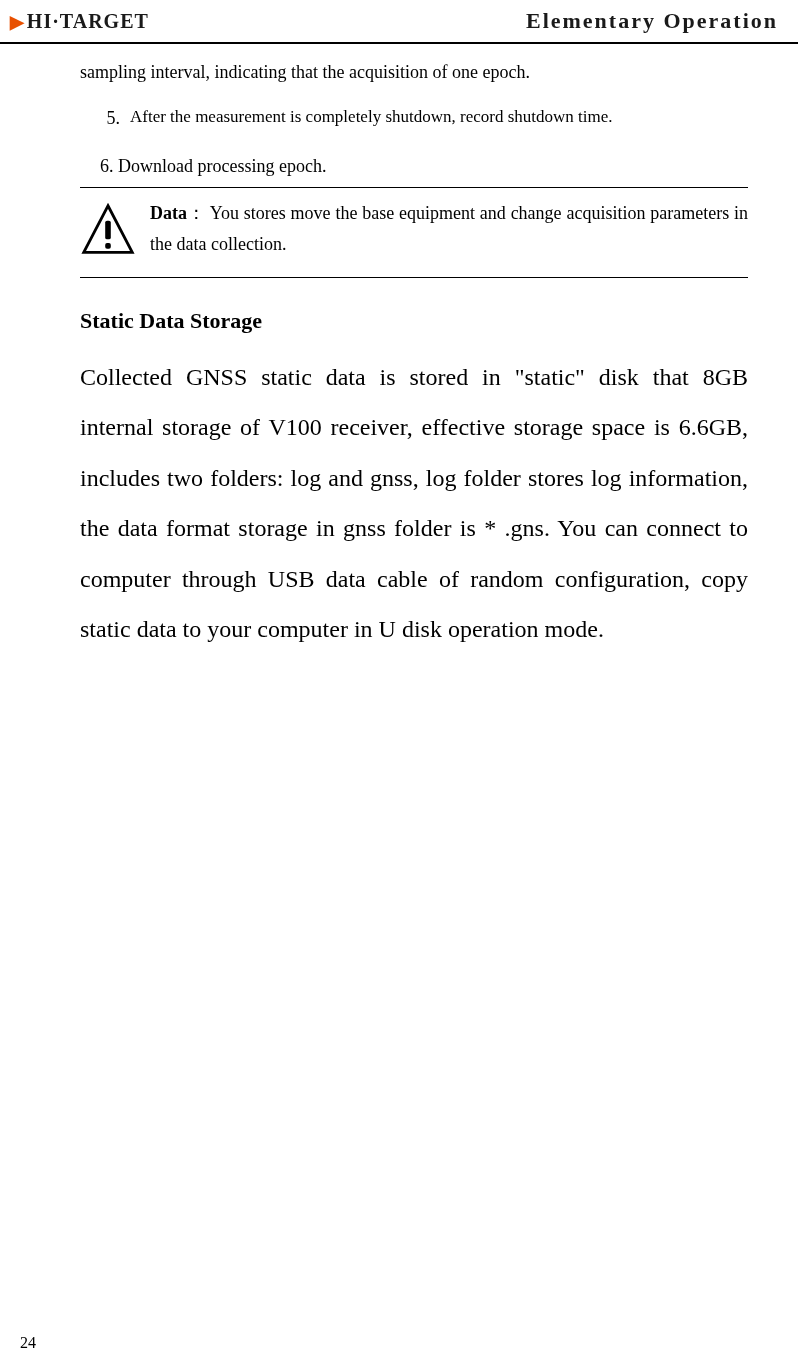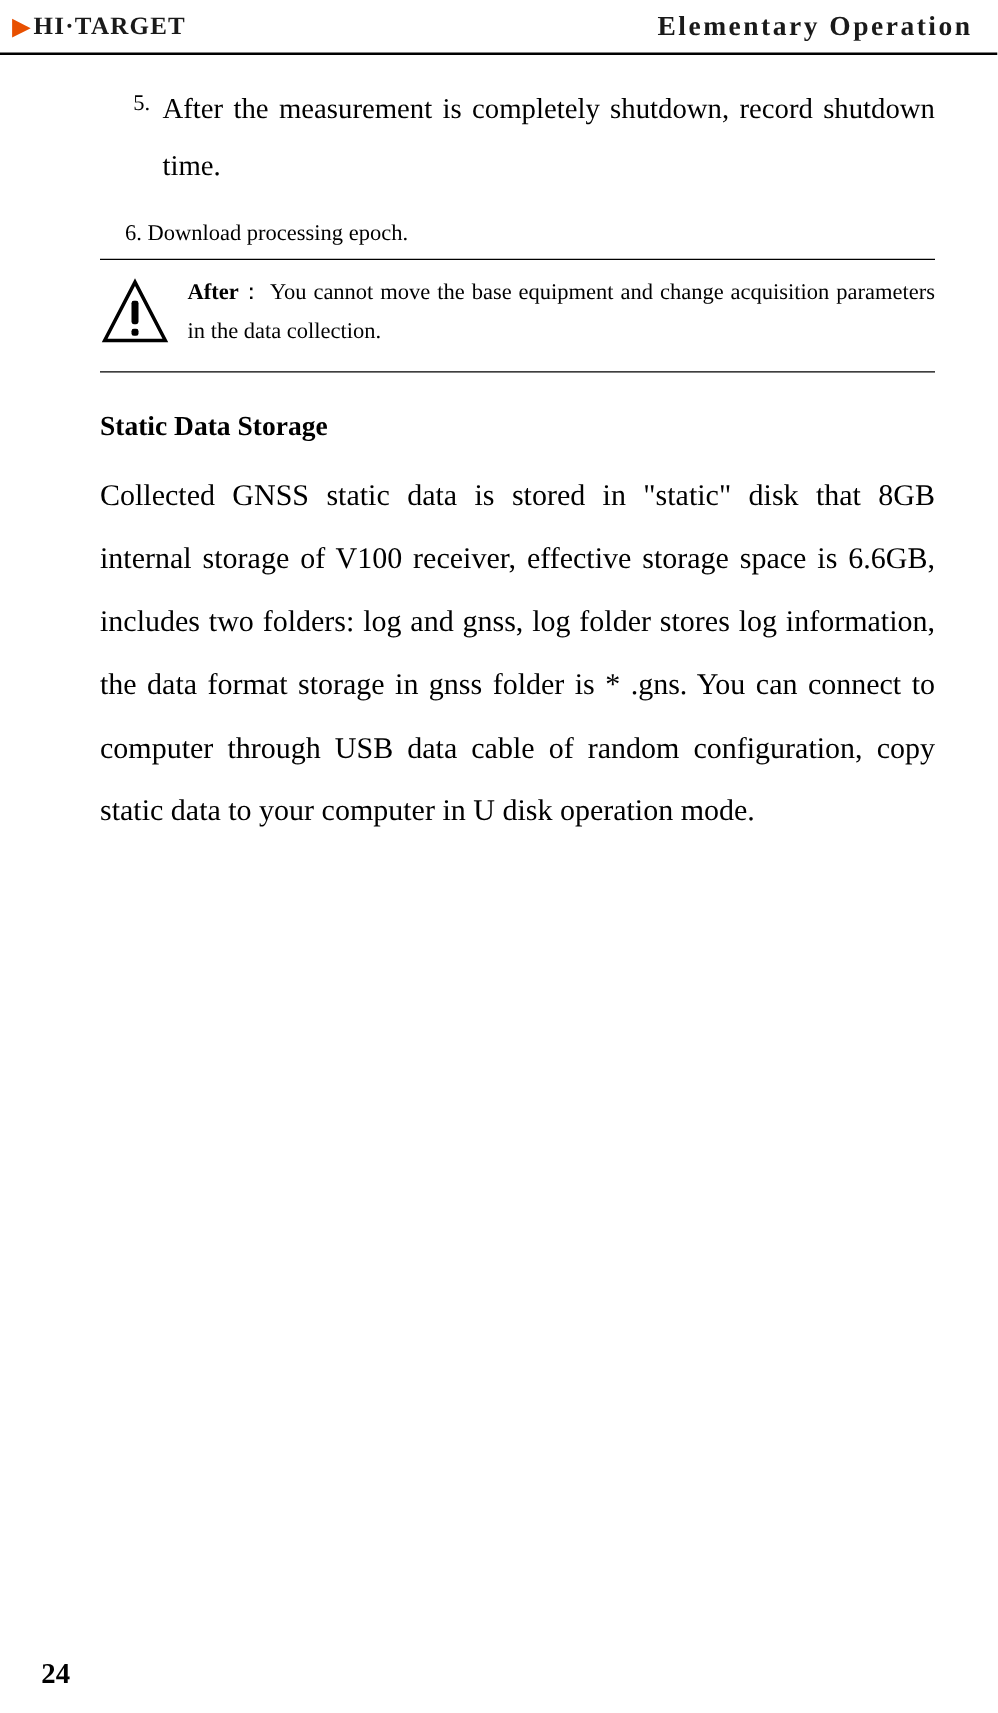--- a/index.html
+++ b/index.html
@@ -74,21 +74,21 @@
       min-width: 40px;
       font-size: 18px;
       font-weight: normal;
       text-align: right;
       margin-right: 10px;
       line-height: 2;
     }
 
     .item-content {
       flex: 1;
-      font-size: 23px;
+      font-size: 17px;
       line-height: 2;
       text-align: justify;
     }
 
     .item-6 {
       margin-left: 20px;
       margin-bottom: 10px;
     }
 
     .divider {
@@ -143,40 +143,41 @@
     .body-text {
       font-size: 24px;
       line-height: 2.1;
       color: #000;
       text-align: justify;
     }
 
     .page-footer {
       position: absolute;
       bottom: 18px;
-      left: 33px;
-      font-size: 23px;
-      font-weight: bold;
+      left: 20px;
+      font-size: 16px;
+      font-weight: normal;
       color: #000;
     }
   </style>
 </head>
 <body>
 
 <div class="page-header">
   <div class="logo-area">
     <span class="logo-text">
       <span class="logo-arrow">▶</span>HI·TARGET
     </span>
   </div>
   <div class="header-title">Elementary  Operation</div>
 </div>
 
 <div class="page-content">
 
+  <div class="intro-text">sampling interval, indicating that the acquisition of one epoch.</div>
 
   <div class="numbered-item">
     <div class="item-number">5.</div>
     <div class="item-content">After the measurement is completely shutdown, record shutdown time.</div>
   </div>
 
   <div class="item-6">
     <span>6.</span>
     <span>Download processing epoch.</span>
   </div>
@@ -188,22 +189,22 @@
       <svg viewBox="0 0 60 60" xmlns="http://www.w3.org/2000/svg">
 
         <polygon points="30,4 56,54 4,54" fill="white" stroke="#000" stroke-width="3"></polygon>
 
         <rect x="27" y="20" width="6" height="20" rx="2" fill="#000"></rect>
 
         <rect x="27" y="44" width="6" height="6" rx="2" fill="#000"></rect>
       </svg>
     </div>
     <div class="note-content">
-      <span class="note-label">After</span><span>：</span>
-      <span>You cannot move the base equipment and change acquisition parameters in the data collection.</span>
+      <span class="note-label">Data</span><span>：</span>
+      <span>You stores move the base equipment and change acquisition parameters in the data collection.</span>
     </div>
   </div>
 
   <hr class="bottom-divider">
 
   <div class="section-title">Static Data Storage</div>
 
   <div class="body-text">Collected GNSS static data is stored in "static" disk that 8GB internal storage of V100 receiver, effective storage space is 6.6GB, includes two folders: log and gnss, log folder stores log information, the data format storage in gnss folder is * .gns. You can connect to computer through USB data cable of random configuration, copy static data to your computer in U disk operation mode.</div>
 
 </div>

